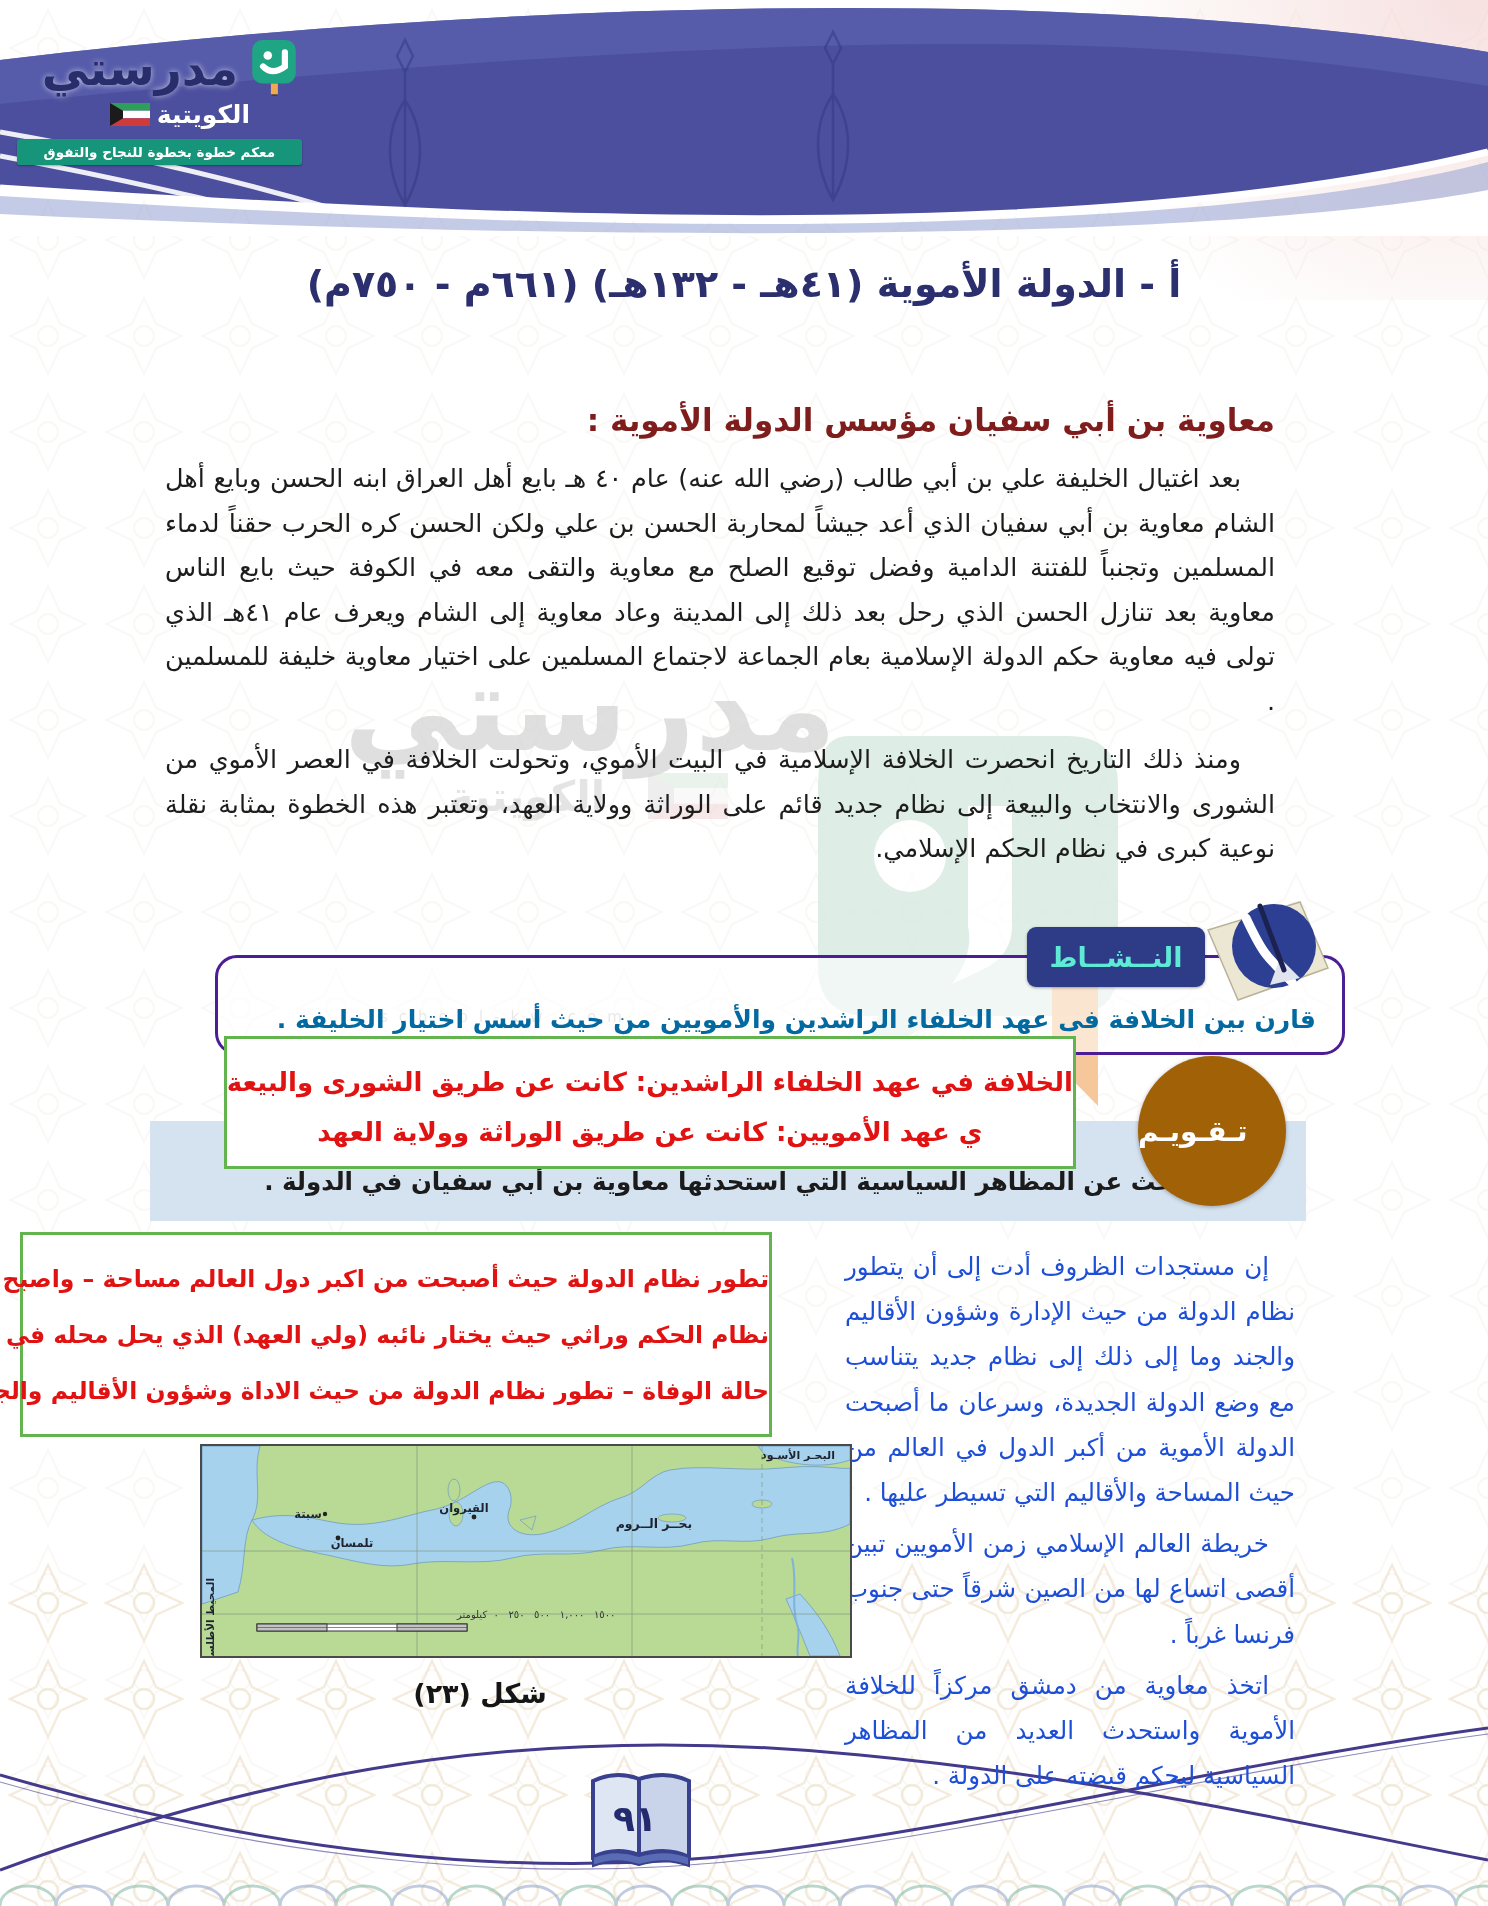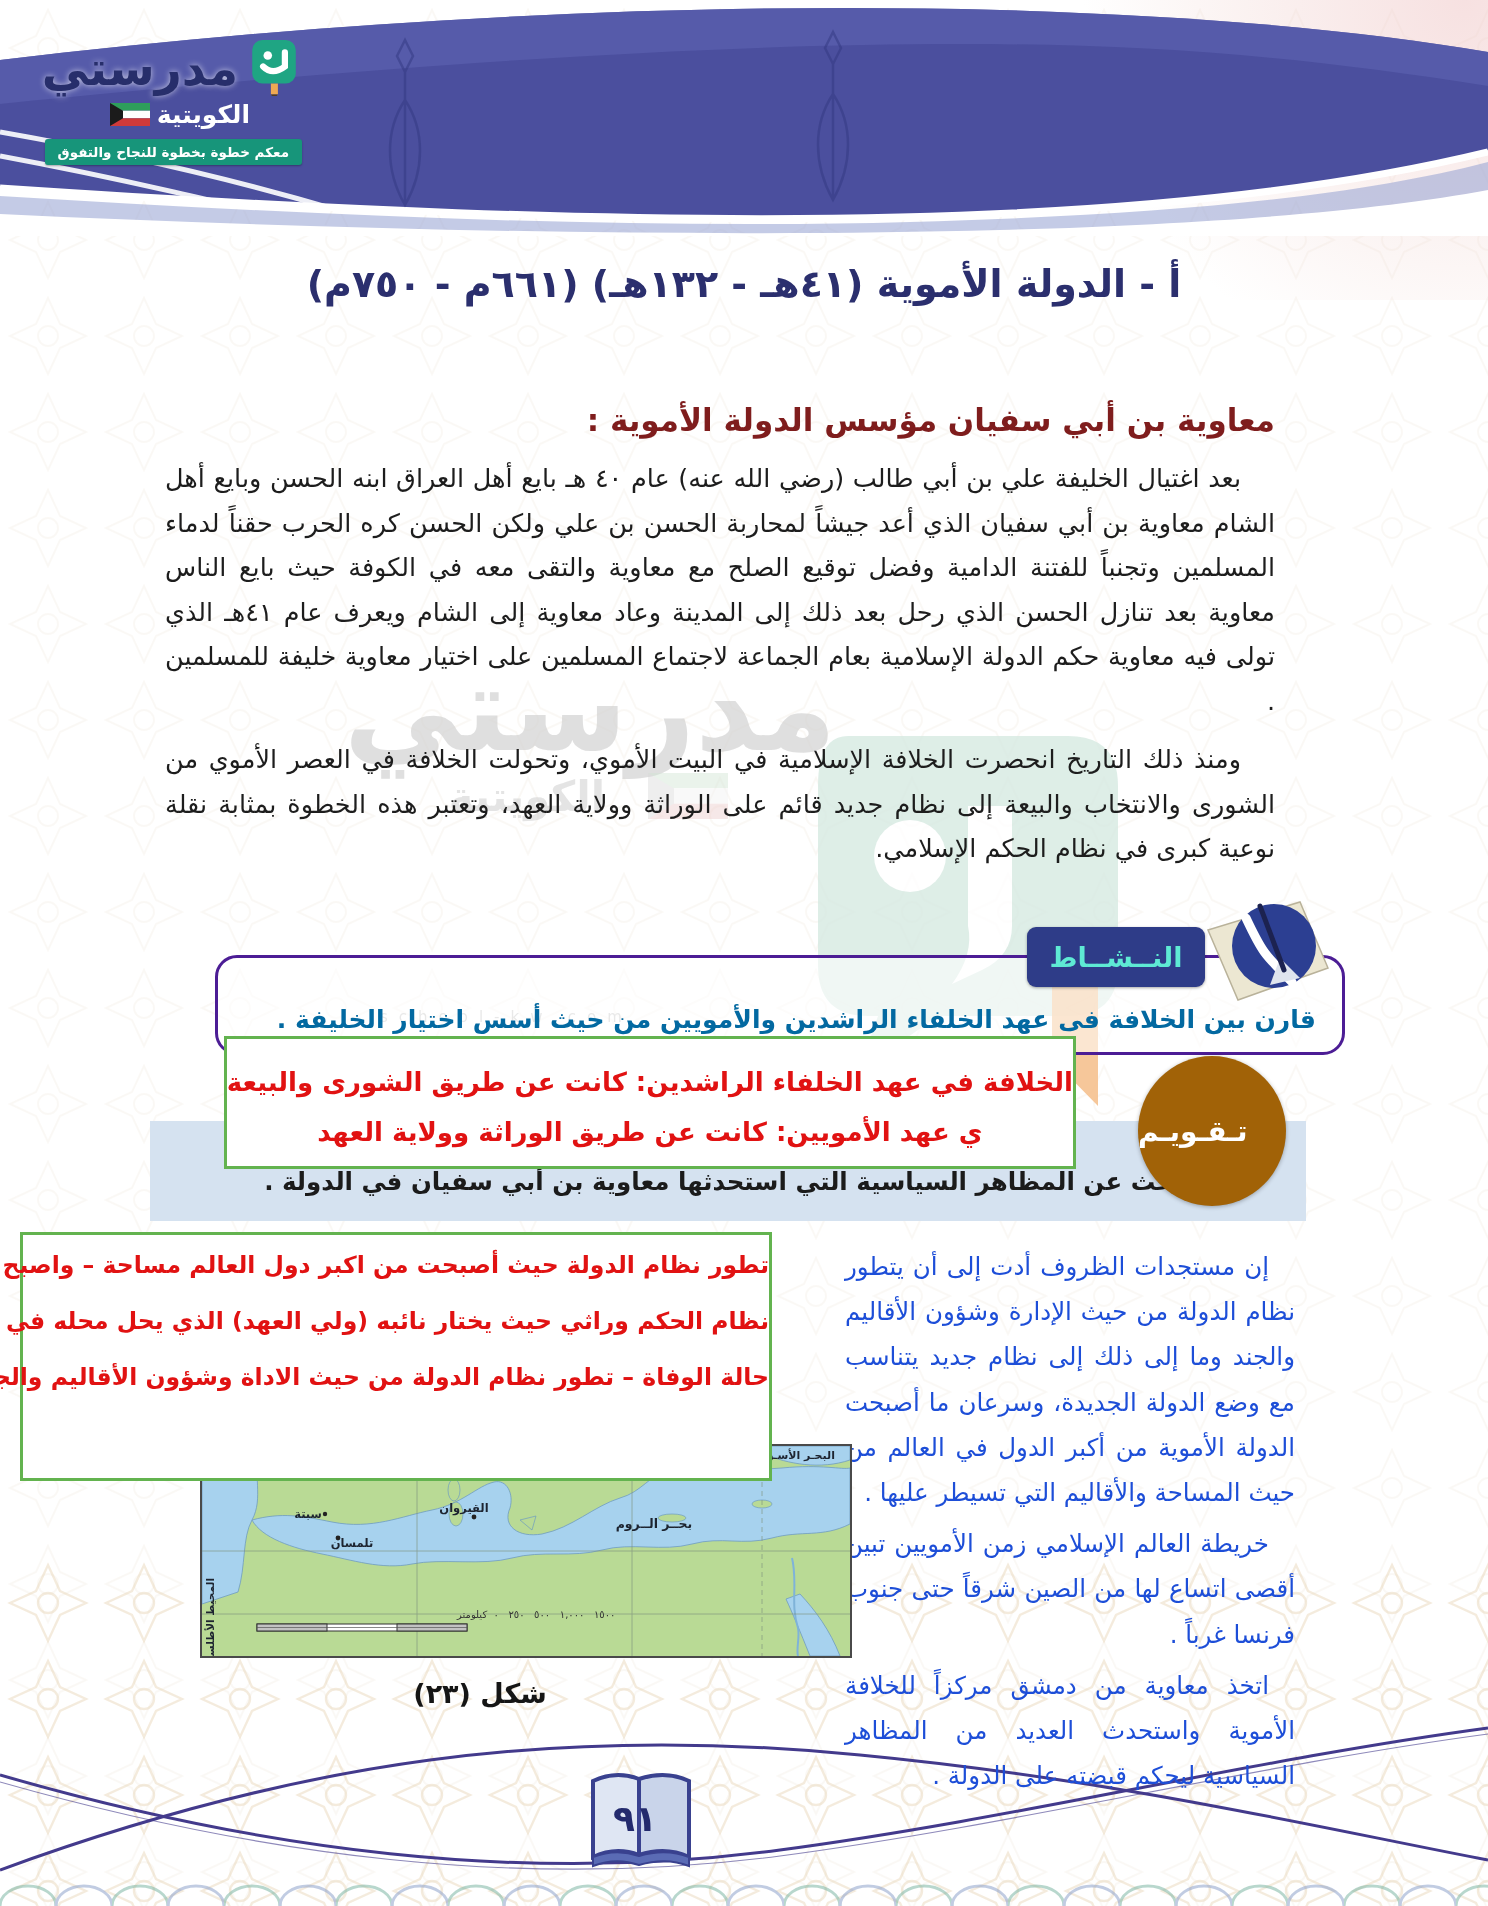--- a/index.html
+++ b/index.html
@@ -18,21 +18,21 @@
   .header-svg{left:0;top:0;width:1488px;height:236px;z-index:3;}
   .logo{left:52px;top:40px;width:250px;z-index:5;display:flex;flex-direction:column;align-items:flex-start;}
   .logo-row1{display:flex;align-items:center;gap:8px;}
   .logo-brand{font-size:47px;font-weight:bold;color:#272e6b;line-height:1;
               text-shadow:0 0 6px rgba(255,255,255,.65);}
   .logo-icon{width:56px;height:56px;position:relative;flex:0 0 auto;}
   .logo-row2{display:flex;align-items:center;gap:7px;margin-top:4px;margin-right:52px;}
   .logo-sub{font-size:25px;color:#ffffff;font-weight:bold;letter-spacing:1px;}
   .flag{width:40px;height:23px;flex:0 0 auto;}
   .tagline{margin-top:10px;background:#17957a;color:#ffffff;font-size:13.5px;font-weight:bold;
-           padding:5px 13px;border-radius:3px;letter-spacing:.5px;white-space:nowrap;
+           padding:5px 27px;border-radius:3px;letter-spacing:.5px;white-space:nowrap;
            box-shadow:0 1px 2px rgba(0,0,0,.3);}
 
   
   .page-title{left:0;top:262px;width:1488px;text-align:center;font-size:38px;font-weight:bold;
               color:#2b2f6e;z-index:4;}
   .pink-heading{right:213px;top:402px;font-size:31px;font-weight:bold;color:#7f1d1d;z-index:4;}
   .para{right:213px;left:165px;font-size:25.5px;line-height:44.5px;color:#1d1d1d;
         text-align:justify;z-index:4;}
   .para1{top:456px;text-indent:34px;}
   .para2{top:737px;text-indent:34px;}
@@ -65,21 +65,21 @@
   .gb1 .l2{margin-top:20px;font-size:26px;}
 
   
   .eval-circle{right:202px;top:1056px;width:148px;height:150px;background:#a16207;border-radius:50%;
                z-index:6;display:flex;align-items:center;justify-content:flex-end;color:#fff;
                font-size:28px;font-weight:bold;box-shadow:0 1px 4px rgba(0,0,0,.3);}
   .banner{left:150px;right:182px;top:1121px;height:100px;background:#d5e2f0;z-index:3;
           box-sizing:border-box;padding-top:46px;text-align:center;font-size:24.5px;font-weight:bold;
           color:#1b1b1b;white-space:nowrap;}
 
-  .gb2{left:20px;top:1232px;width:752px;height:249px;z-index:5;padding-top:2px;}
+  .gb2{left:20px;top:1232px;width:752px;height:205px;z-index:5;padding-top:16px;}
   .gb2 .red{font-size:23.5px;line-height:56px;}
 
   
   .rcol{left:845px;width:450px;top:1244px;z-index:4;font-size:24.5px;line-height:45.2px;
         color:#1d4ed8;text-align:justify;}
   .rcol p{margin:0 0 6px 0;text-indent:26px;}
 
   .map-frame{left:200px;top:1444px;width:652px;height:214px;z-index:4;border:2px solid #4a4a4a;
              box-sizing:border-box;background:#b9da95;}
   .fig-caption{left:200px;top:1678px;width:560px;text-align:center;font-size:27px;font-weight:bold;

